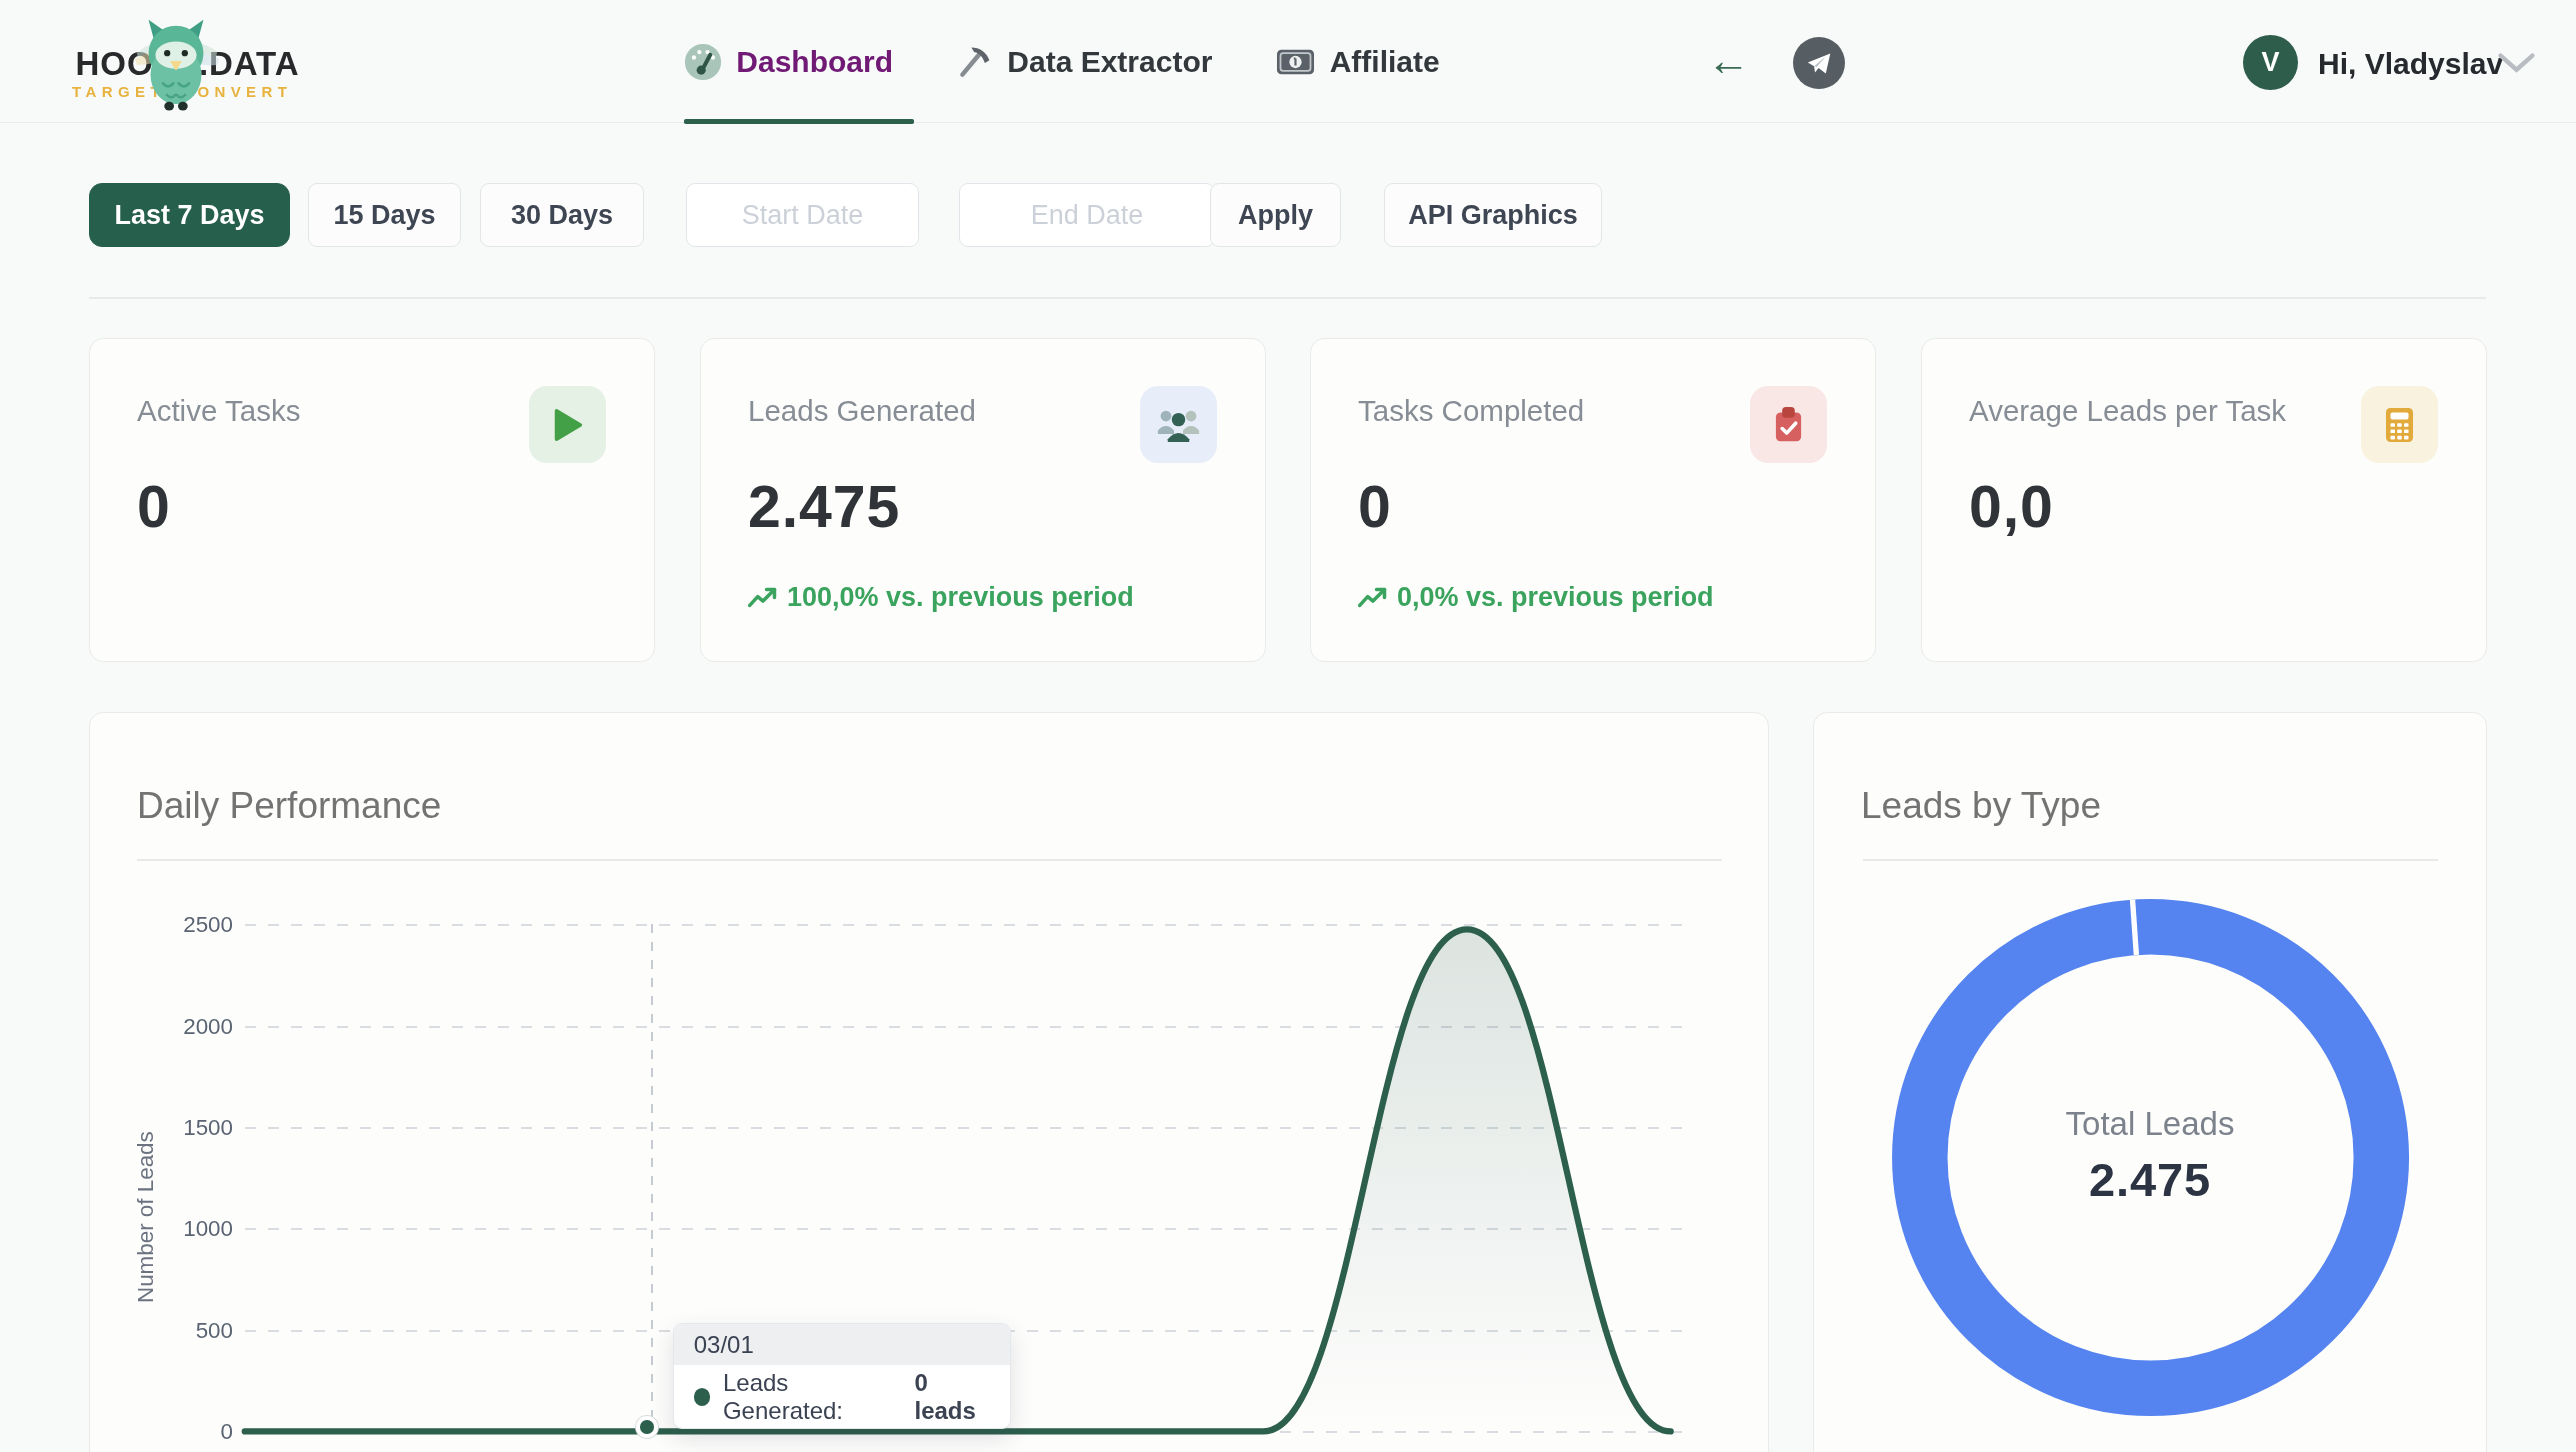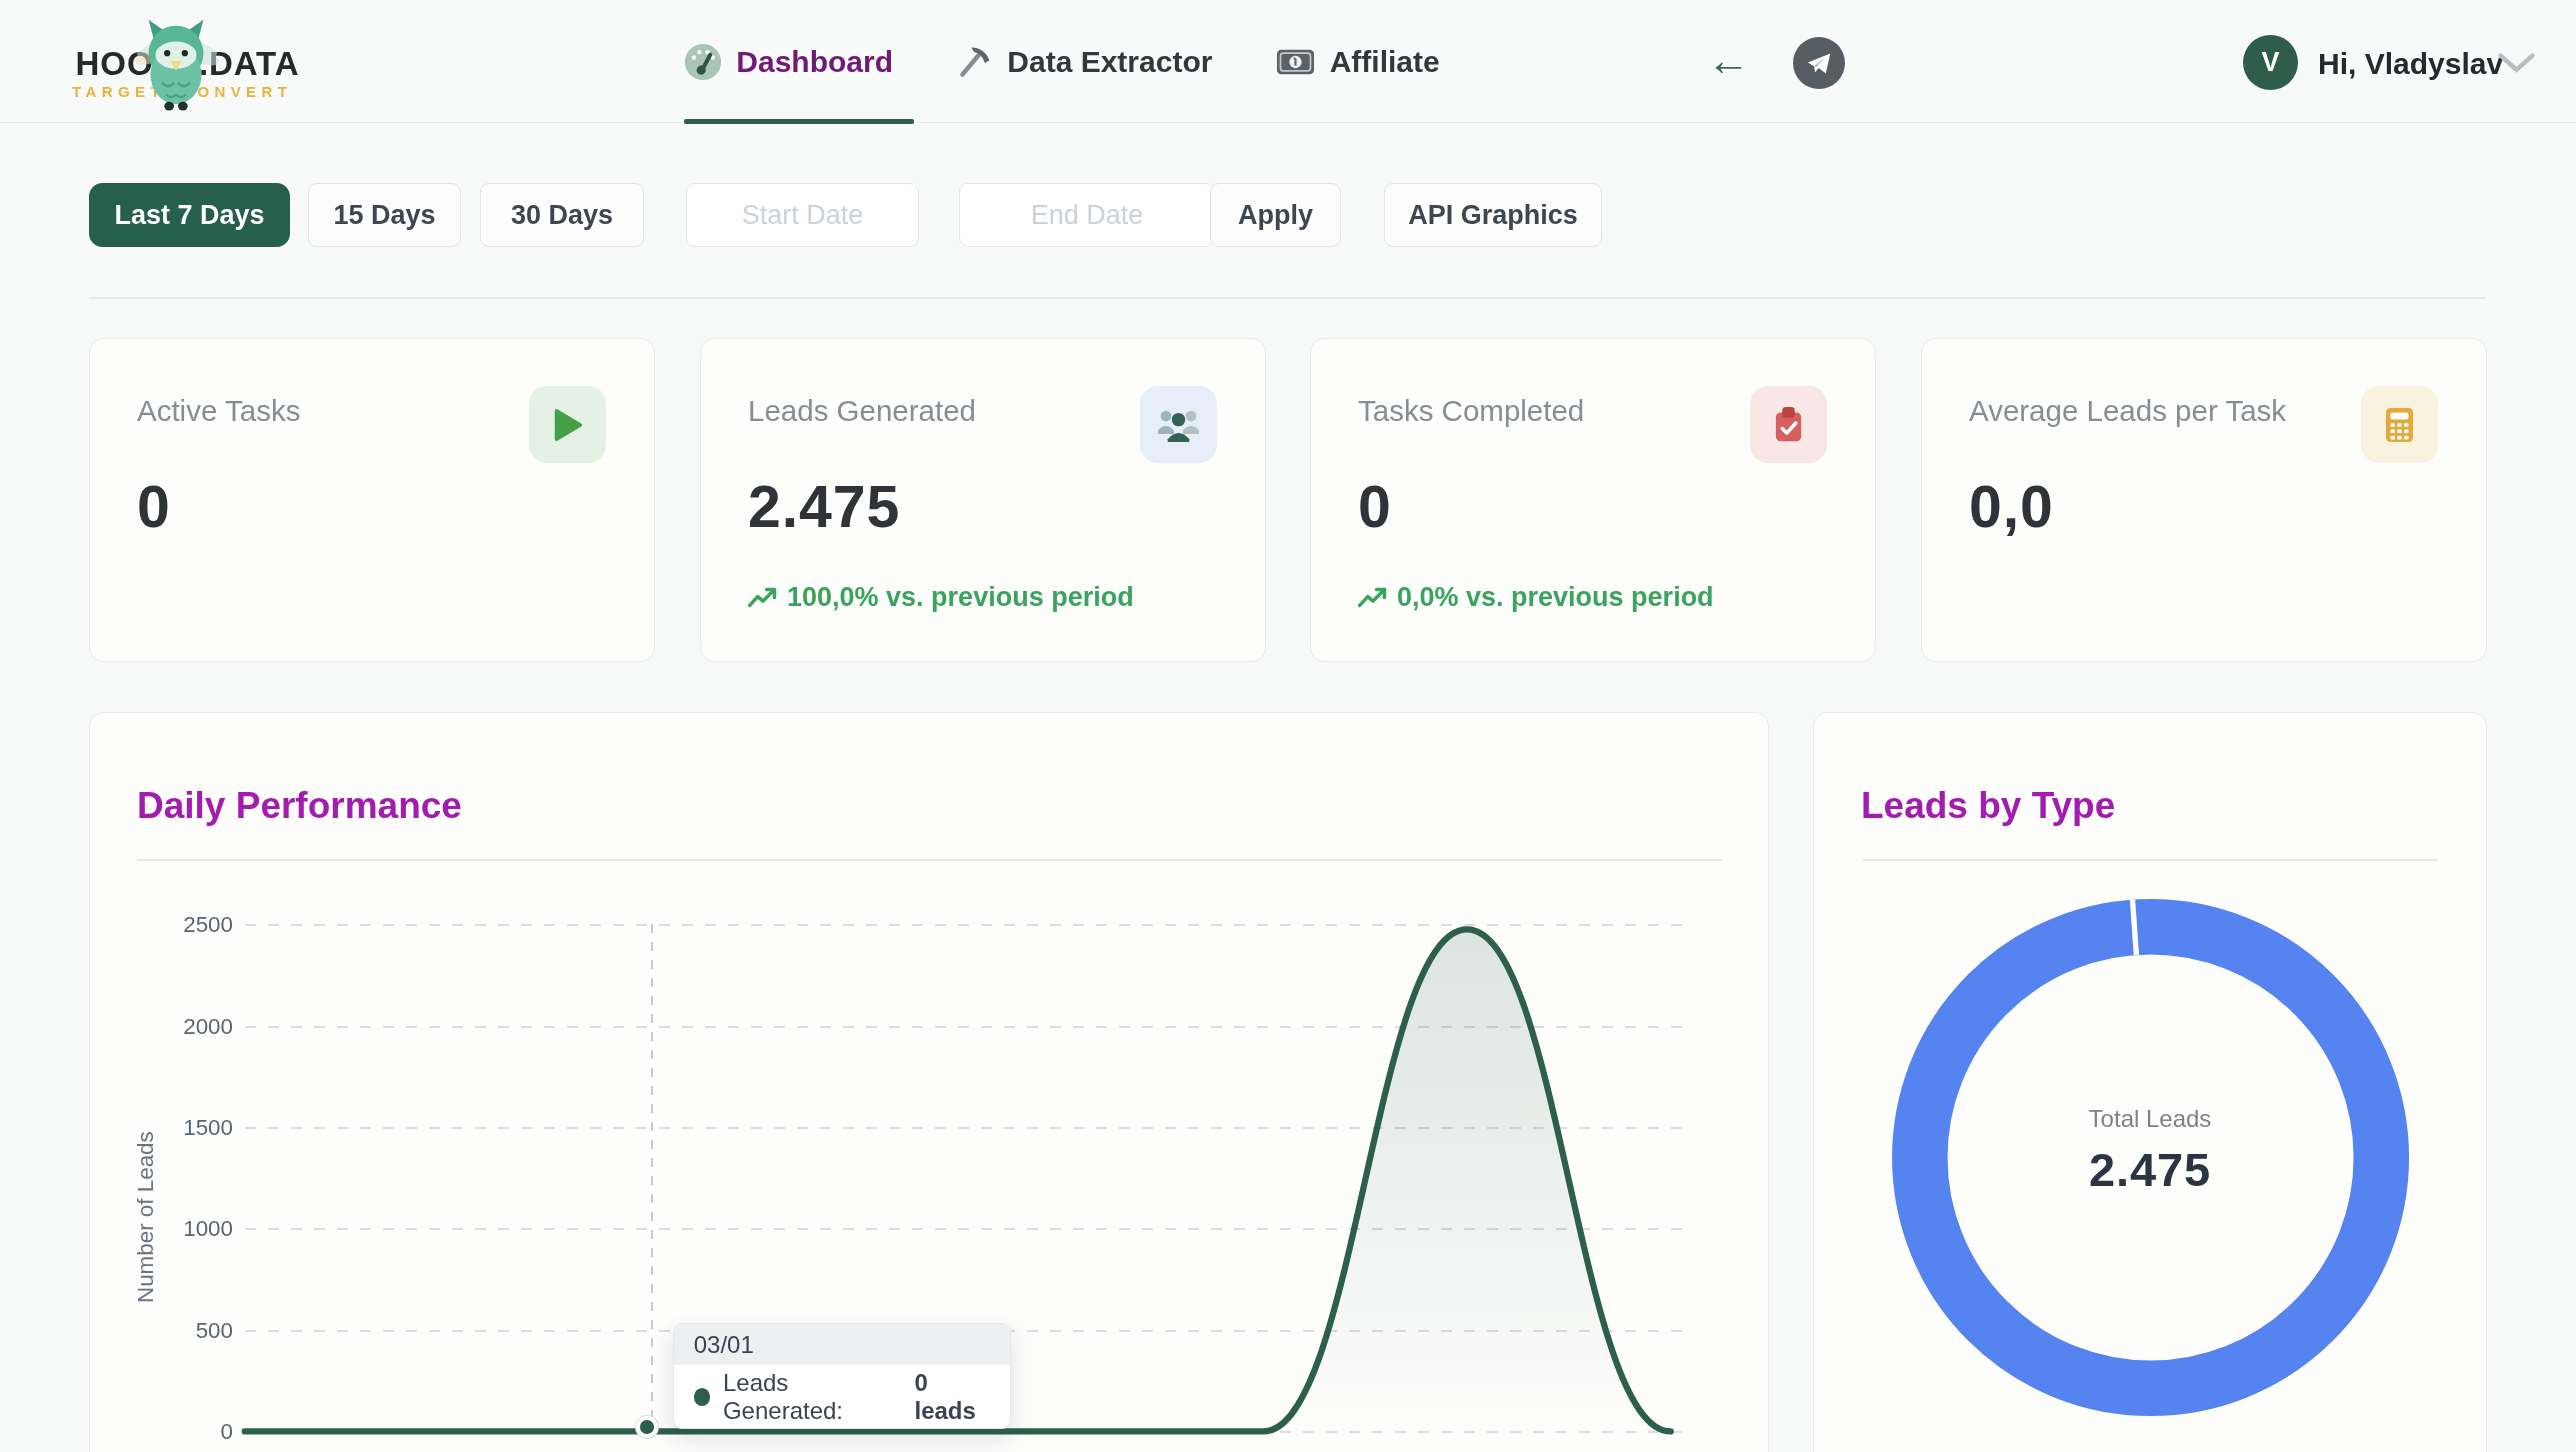--- a/index.html
+++ b/index.html
@@ -40,38 +40,38 @@
   
   .card { position:absolute; background:#fdfdfc; border:1.8px solid #e9ebe9; border-radius:14.3px; }
   .stat-card { top:338px; width:566px; height:324px; }
   .stat-title { position:absolute; left:47px; top:55px; font-size:29.5px; color:#878d95; }
   .stat-icon { position:absolute; right:48px; top:47px; width:77px; height:77px; border-radius:18px; display:flex; align-items:center; justify-content:center; }
   .stat-value { position:absolute; left:47px; top:134px; font-size:59px; font-weight:800; color:#303337; letter-spacing:0.9px; }
   .stat-delta { position:absolute; left:47px; top:243px; font-size:27px; font-weight:700; color:#3aa35d; display:flex; align-items:center; gap:9px; }
 
   
   .daily-card { left:89px; top:712px; width:1680px; height:805px; }
-  .panel-title { position:absolute; left:47px; top:72px; font-size:37px; font-weight:700; color:#a21caf; }
+  .panel-title { position:absolute; left:47px; top:72px; font-size:37px; font-weight:400; color:#737373; }
   .panel-divider { position:absolute; top:146px; height:1.8px; background:#e8eae9; }
   .y-label { position:absolute; left:43px; top:376px; font-size:22.4px; color:#6b7280; transform:rotate(-90deg); transform-origin:left top; white-space:nowrap; }
   .ytick { position:absolute; width:98px; text-align:right; font-size:22.4px; color:#5a6472; }
   .gridline { position:absolute; left:155px; width:1446px; height:1.8px; background-image:repeating-linear-gradient(90deg,#d9dde2 0 10.7px,transparent 10.7px 23px); }
   .crosshair { position:absolute; left:561px; top:211px; width:1.8px; height:507px; background-image:repeating-linear-gradient(180deg,#c6cbd1 0 9px,transparent 9px 18px); }
   .chart-svg { position:absolute; left:0; top:0; }
   .hover-dot { position:absolute; left:546px; top:703px; width:21.5px; height:21.5px; border-radius:50%; background:#2d5f4d; border:4.5px solid #ffffff; box-shadow:0 0 0 0.9px #d8ddda; z-index:3; }
   .tooltip { position:absolute; left:583px; top:610px; width:338px; height:106px; background:#ffffff; border:0.9px solid #e4e7eb; border-radius:9px; box-shadow:0 9px 23px rgba(40,50,60,.14); overflow:hidden; z-index:4; }
   .tooltip-header { height:41px; background:#edeff1; display:flex; align-items:center; padding:0 19.7px; font-size:24px; color:#3b4352; }
   .tooltip-body { height:64px; display:flex; align-items:center; padding:0 19.7px; gap:12.5px; font-size:24px; color:#3b4352; }
   .tooltip-dot { width:18px; height:18px; border-radius:50%; background:#2d5f4d; }
   .tooltip-value { font-weight:800; }
 
   
   .donut-card { left:1813px; top:712px; width:674px; height:805px; }
   .donut-center { position:absolute; left:168px; top:392px; width:336px; text-align:center; }
-  .donut-center-label { font-size:24px; color:#7c828c; }
+  .donut-center-label { font-size:33px; color:#7c828c; }
   .donut-center-value { font-size:47px; font-weight:800; color:#2c3444; margin-top:9px; letter-spacing:0.9px; }
 </style>
 </head>
 <body>
 
 <div class="header">
 
   <div class="logo">
     <svg class="logo-owl" width="98" height="100" viewBox="0 0 100 100">
       <g opacity="0.55">

